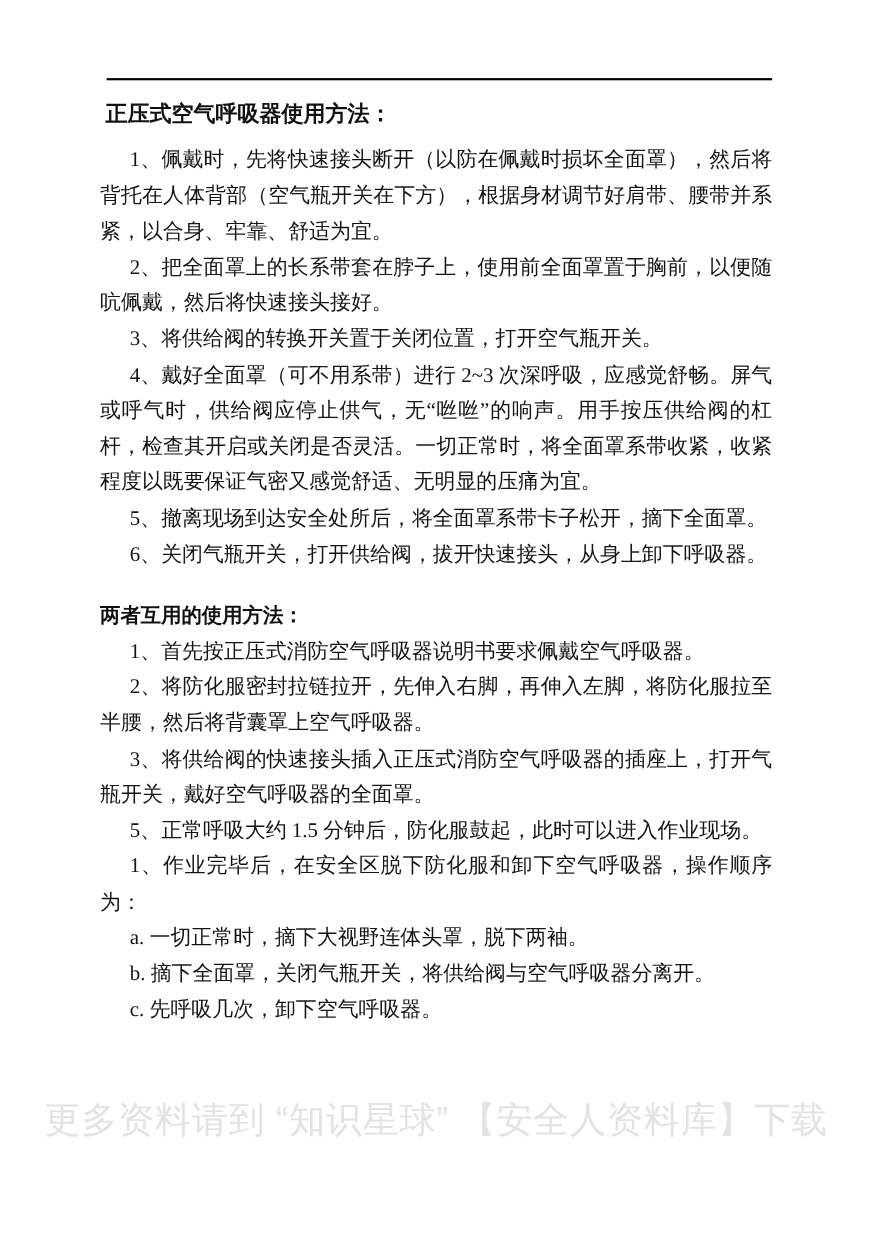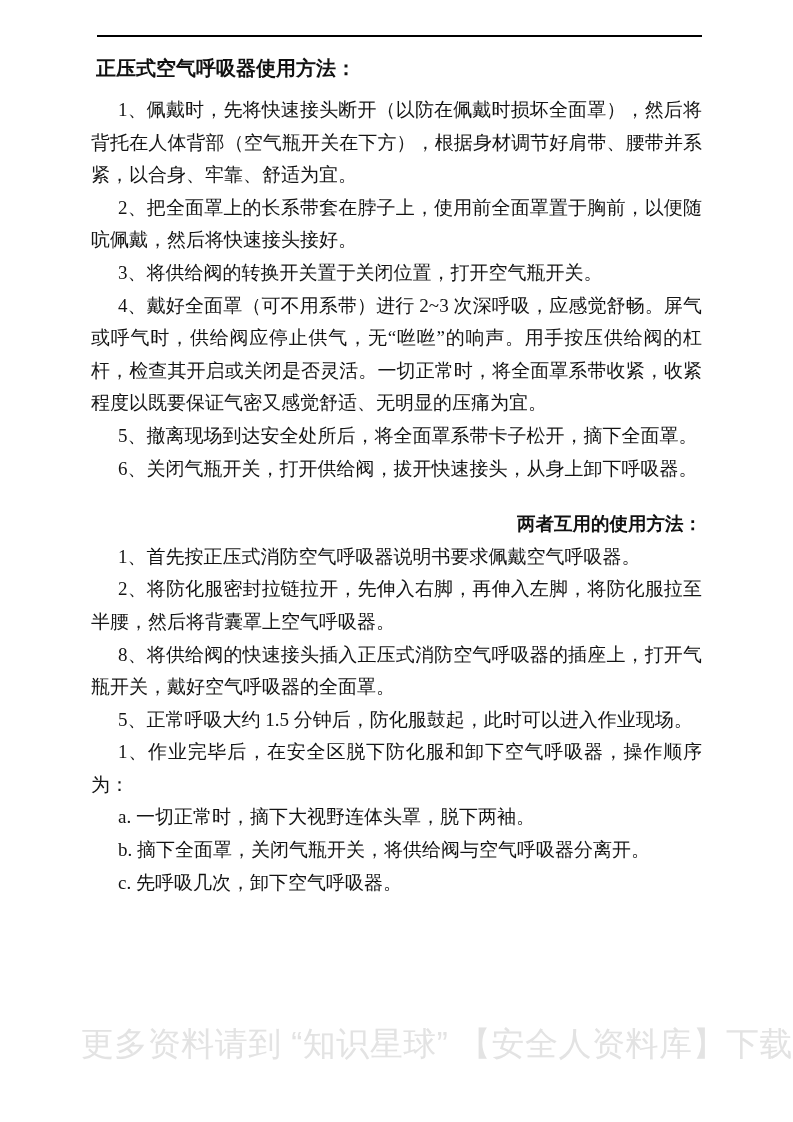--- a/index.html
+++ b/index.html
@@ -7,21 +7,21 @@
     padding: 0;
     background: #ffffff;
   }
   .page {
     position: relative;
     width: 793px;
     height: 1122px;
     margin: 0 auto;
     background: #ffffff;
     box-sizing: border-box;
-    padding: 35px 91px 0 91px;
+    padding: 71px 91px 0 91px;
     font-family: "Liberation Serif", "DejaVu Serif", serif;
     color: #141414;
     overflow: hidden;
   }
   .header-rule {
     height: 0;
     border-top: 2px solid #000000;
     margin-left: 6px;
   }
   .doc-title {
@@ -40,29 +40,28 @@
     text-align: justify;
     text-indent: 27px;
     word-break: break-all;
   }
   .doc-subtitle {
     margin: 23px 0 0 0;
     font-size: 18.5px;
     line-height: 32.6px;
     font-weight: 700;
     color: #111111;
-    text-align: right;
   }
   .section-body-2 { margin-top: 0; }
   .watermark {
     position: absolute;
-    top: 1024px;
+    top: 998px;
     left: 0;
     width: 100%;
-    text-align: right;
+    text-align: center;
     font-family: "Liberation Sans", "DejaVu Sans", sans-serif;
     font-size: 33px;
     line-height: 40px;
     color: #e3e3e3;
     white-space: nowrap;
     letter-spacing: 0.5px;
   }
 </style>
 </head>
 <body>
@@ -80,21 +79,21 @@
     <p class="para">4、戴好全面罩（可不用系带）进行 2~3 次深呼吸，应感觉舒畅。屏气或呼气时，供给阀应停止供气，无“咝咝”的响声。用手按压供给阀的杠杆，检查其开启或关闭是否灵活。一切正常时，将全面罩系带收紧，收紧程度以既要保证气密又感觉舒适、无明显的压痛为宜。</p>
     <p class="para">5、撤离现场到达安全处所后，将全面罩系带卡子松开，摘下全面罩。</p>
     <p class="para">6、关闭气瓶开关，打开供给阀，拔开快速接头，从身上卸下呼吸器。</p>
   </section>
 
   <h2 class="doc-subtitle">两者互用的使用方法：</h2>
 
   <section class="section-body section-body-2">
     <p class="para">1、首先按正压式消防空气呼吸器说明书要求佩戴空气呼吸器。</p>
     <p class="para">2、将防化服密封拉链拉开，先伸入右脚，再伸入左脚，将防化服拉至半腰，然后将背囊罩上空气呼吸器。</p>
-    <p class="para">8、将供给阀的快速接头插入正压式消防空气呼吸器的插座上，打开气瓶开关，戴好空气呼吸器的全面罩。</p>
+    <p class="para">3、将供给阀的快速接头插入正压式消防空气呼吸器的插座上，打开气瓶开关，戴好空气呼吸器的全面罩。</p>
     <p class="para">5、正常呼吸大约 1.5 分钟后，防化服鼓起，此时可以进入作业现场。</p>
     <p class="para">1、作业完毕后，在安全区脱下防化服和卸下空气呼吸器，操作顺序为：</p>
     <p class="para">a.  一切正常时，摘下大视野连体头罩，脱下两袖。</p>
     <p class="para">b.  摘下全面罩，关闭气瓶开关，将供给阀与空气呼吸器分离开。</p>
     <p class="para">c.  先呼吸几次，卸下空气呼吸器。</p>
   </section>
 
   <div class="watermark">更多资料请到 “知识星球” 【安全人资料库】下载</div>
 
 </div>

